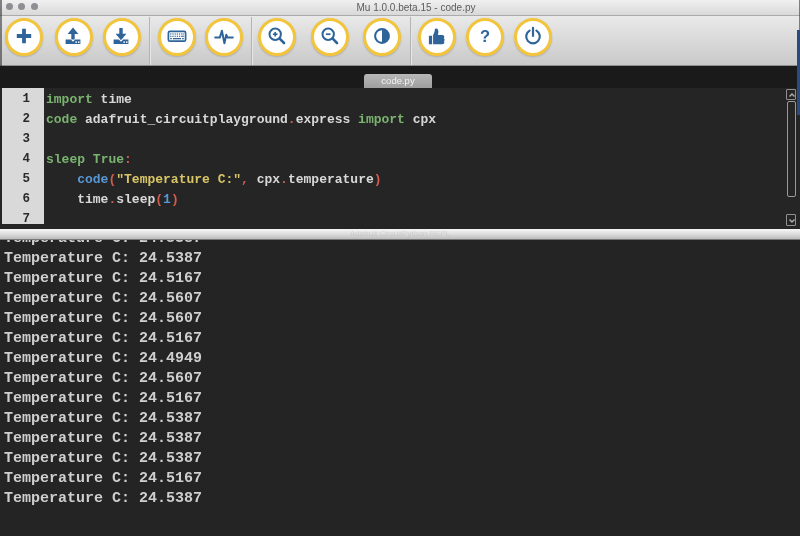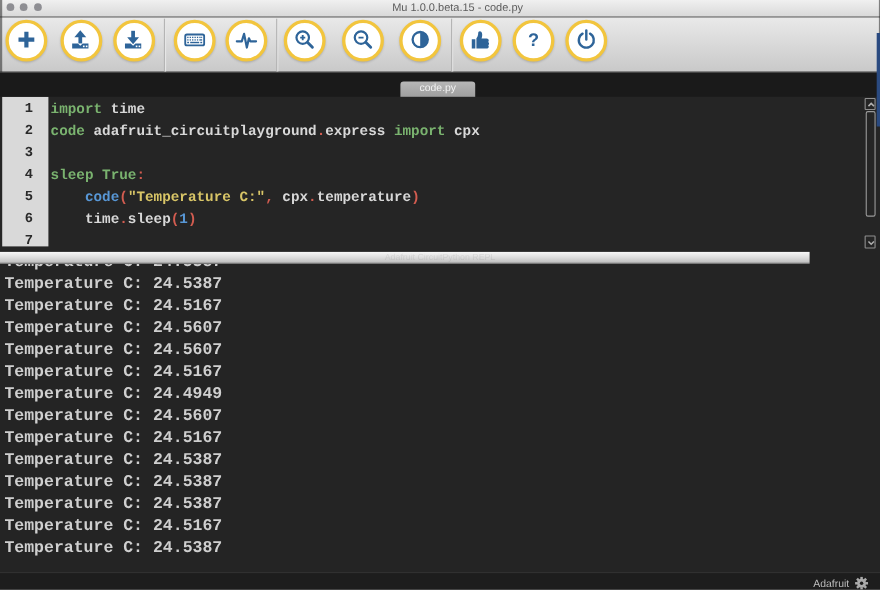--- a/index.html
+++ b/index.html
@@ -30,21 +30,21 @@
   .kw{color:#7ab36f;}
   .fn{color:#5897d6;}
   .st{color:#d8c567;}
   .op{color:#d25c50;}
   .nu{color:#5897d6;}
   
   .sbbox{position:absolute;box-sizing:border-box;border:1px solid #909090;border-radius:1px;}
   .sbbox svg{position:absolute;left:0;top:0;}
   .sbthumb{position:absolute;box-sizing:border-box;border:1px solid #9a9a9a;border-radius:2px;}
   
-  #splitter{position:absolute;left:0;top:228.8px;width:736px;height:11.2px;
+  #splitter{position:absolute;left:0;top:228.8px;width:800px;height:11.2px;
     background:linear-gradient(#f7f7f7,#dadada 55%,#bcbcbc);border-bottom:1px solid #777;box-sizing:border-box;}
   #splitter div{width:800px;text-align:center;font-size:8px;line-height:10px;color:rgba(95,95,95,0.13);}
   
   #console{position:absolute;left:0;top:240px;width:720px;height:280px;background:#242424;overflow:hidden;}
   #conlines{position:absolute;left:4px;top:-11px;margin:0;font-family:"Liberation Mono",monospace;
     font-size:15px;font-weight:bold;line-height:20px;color:#cfcfcf;}
   
   #status{position:absolute;left:0;top:520px;width:800px;height:16px;background:#1d1d1d;border-top:1px solid #303030;box-sizing:border-box;}
   #adafruit{position:absolute;right:28px;top:5px;font-size:9.5px;color:#bcbcbc;}
   
@@ -210,32 +210,13 @@
         </svg>
     </div>
     <div class="sbthumb" style="left:787.5px;top:253.5px;width:7.5px;height:15.5px;"></div>
     <div class="sbbox" style="left:787px;top:270.5px;width:9px;height:9px;">
       <svg width="9" height="9" viewBox="0 0 9 9">
           <polyline points="2,3.5 4.5,6 7,3.5" fill="none" stroke="#b0b0b0" stroke-width="1.3"></polyline>
         </svg>
     </div>
   </div>
 
-  <div id="status">
-    <div id="adafruit">Adafruit</div>
-    <svg width="12.5" height="12.5" viewBox="0 0 20 20" style="position:absolute;left:777px;top:3px;">
-      <g fill="#acacac">
-        <circle cx="10" cy="10" r="6.6"></circle>
-        <g>
-          <rect x="8.2" y="0.6" width="3.6" height="3.4"></rect>
-          <rect x="8.2" y="0.6" width="3.6" height="3.4" transform="rotate(45,10,10)"></rect>
-          <rect x="8.2" y="0.6" width="3.6" height="3.4" transform="rotate(90,10,10)"></rect>
-          <rect x="8.2" y="0.6" width="3.6" height="3.4" transform="rotate(135,10,10)"></rect>
-          <rect x="8.2" y="0.6" width="3.6" height="3.4" transform="rotate(180,10,10)"></rect>
-          <rect x="8.2" y="0.6" width="3.6" height="3.4" transform="rotate(225,10,10)"></rect>
-          <rect x="8.2" y="0.6" width="3.6" height="3.4" transform="rotate(270,10,10)"></rect>
-          <rect x="8.2" y="0.6" width="3.6" height="3.4" transform="rotate(315,10,10)"></rect>
-        </g>
-      </g>
-      <circle cx="10" cy="10" r="2.5" fill="#1d1d1d"></circle>
-    </svg>
-  </div>
 </div>
 
 </body></html>

